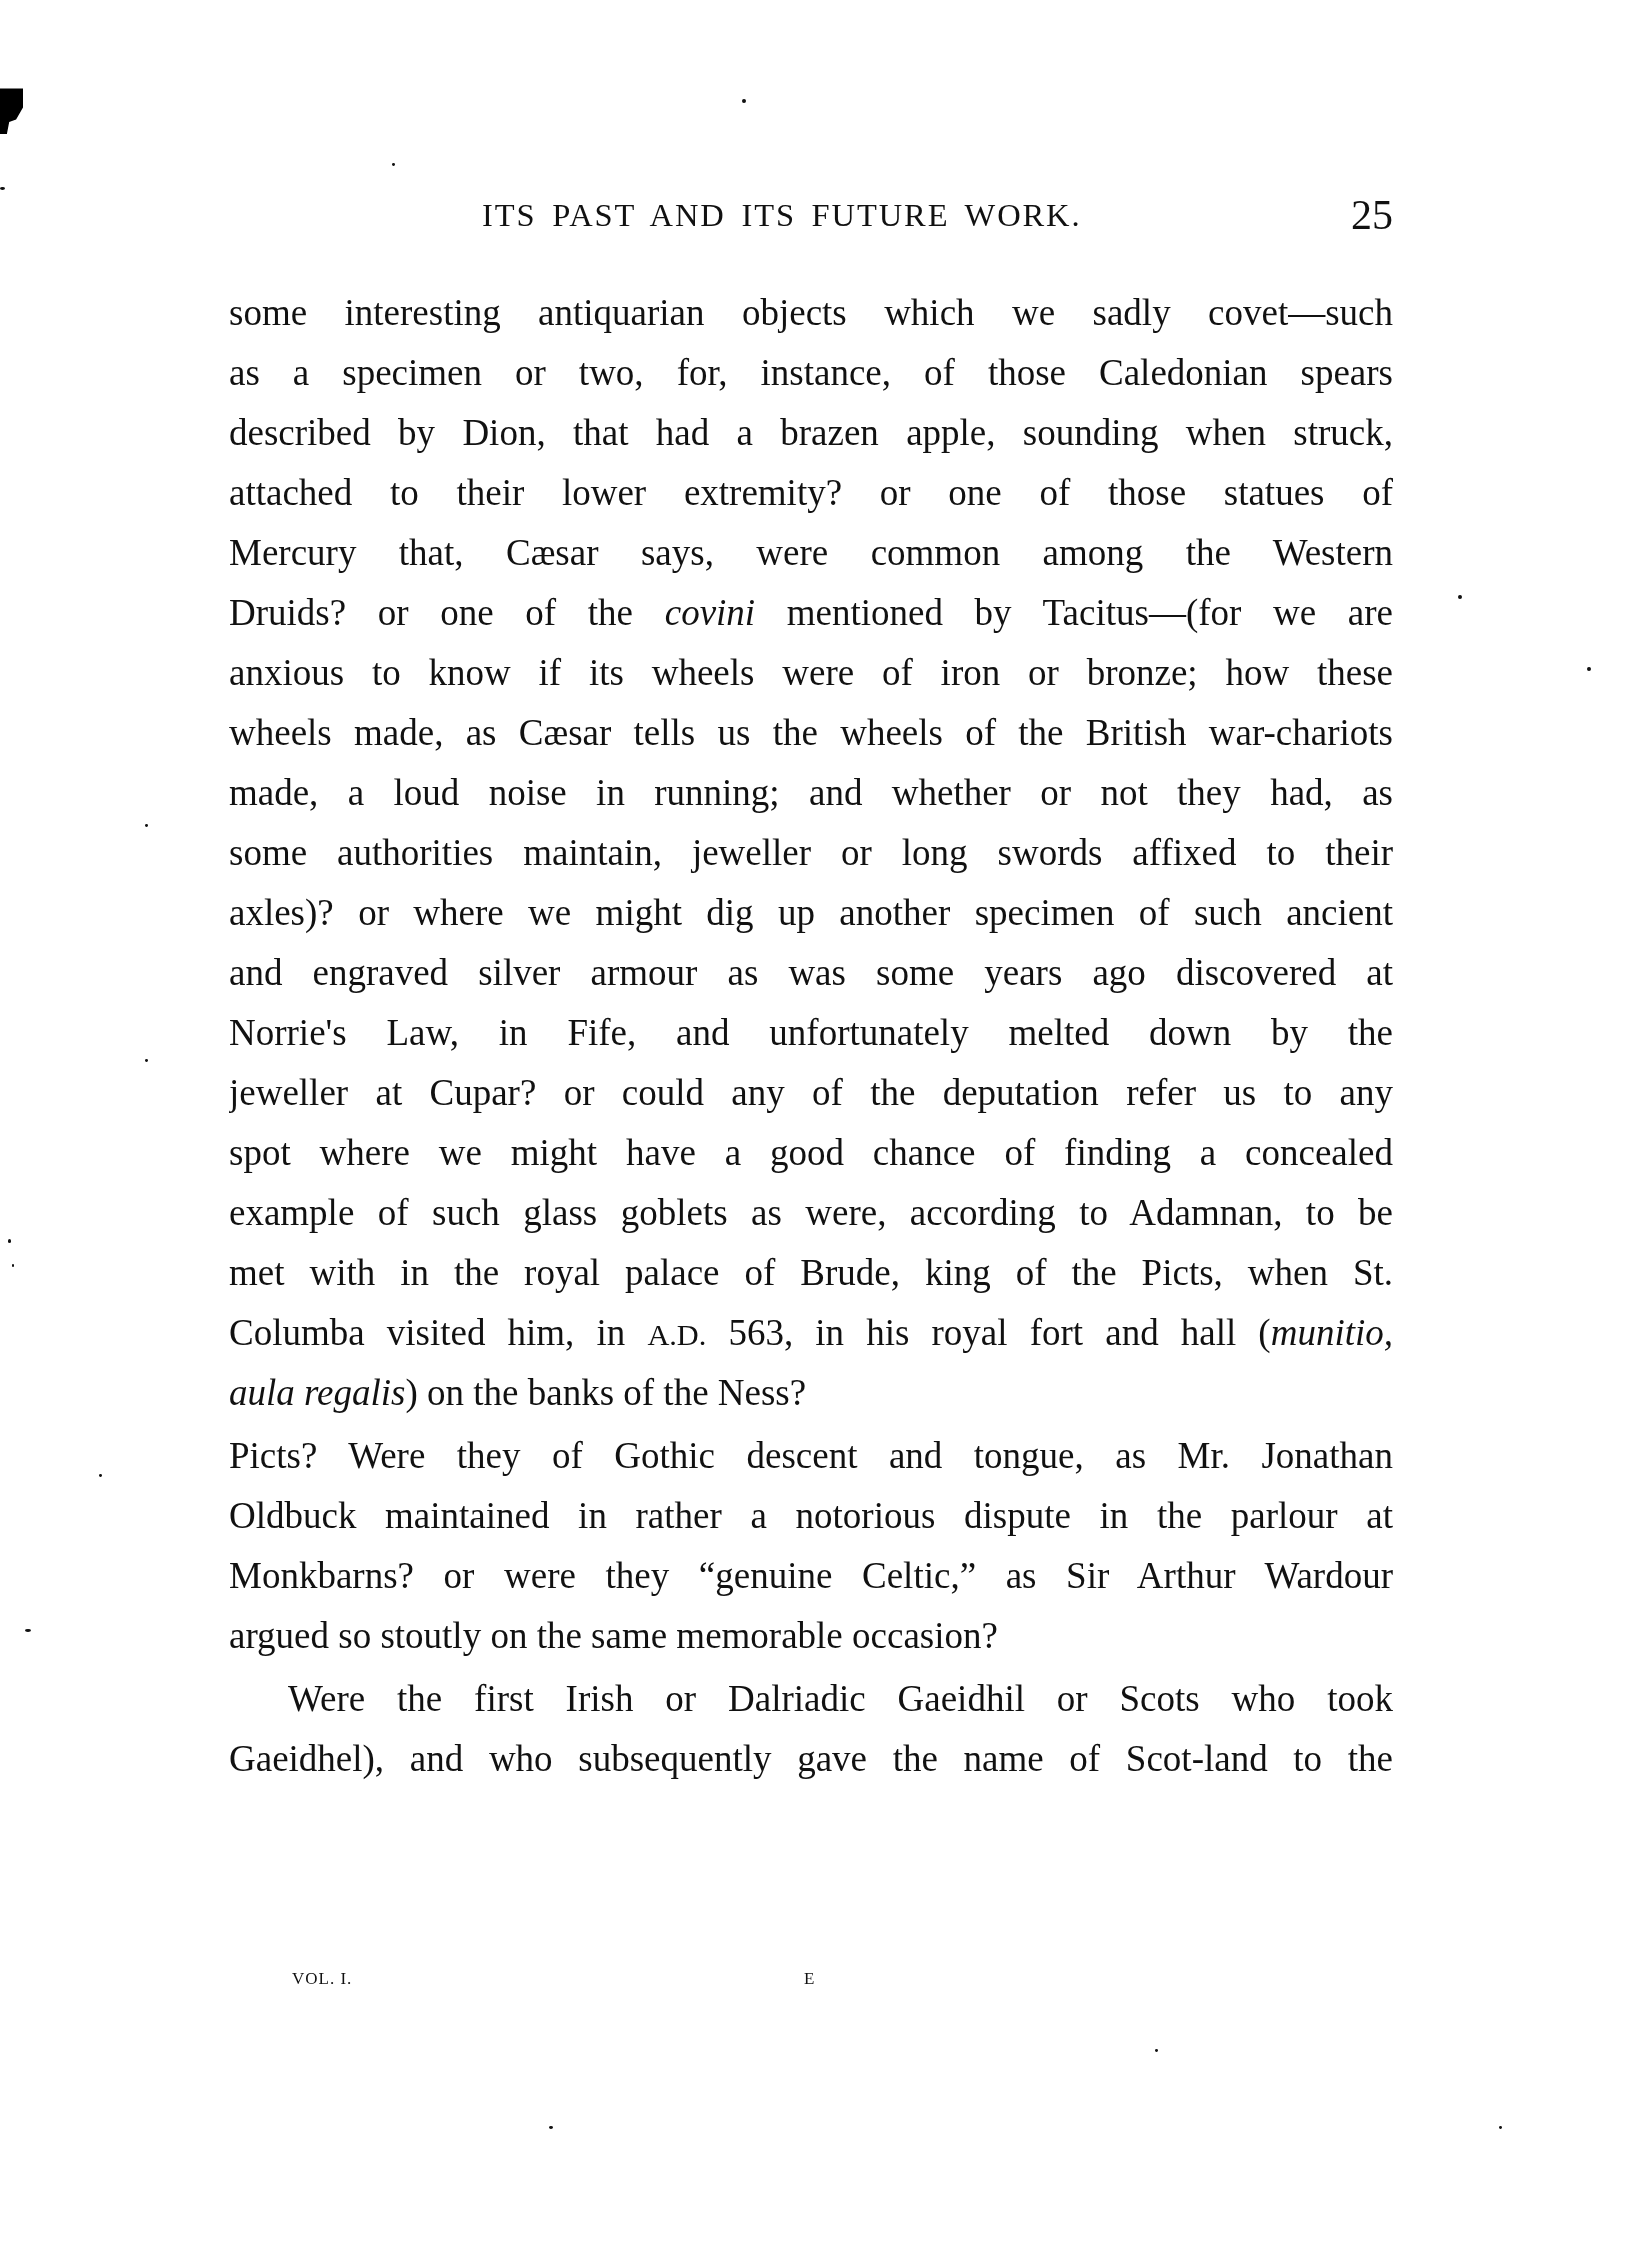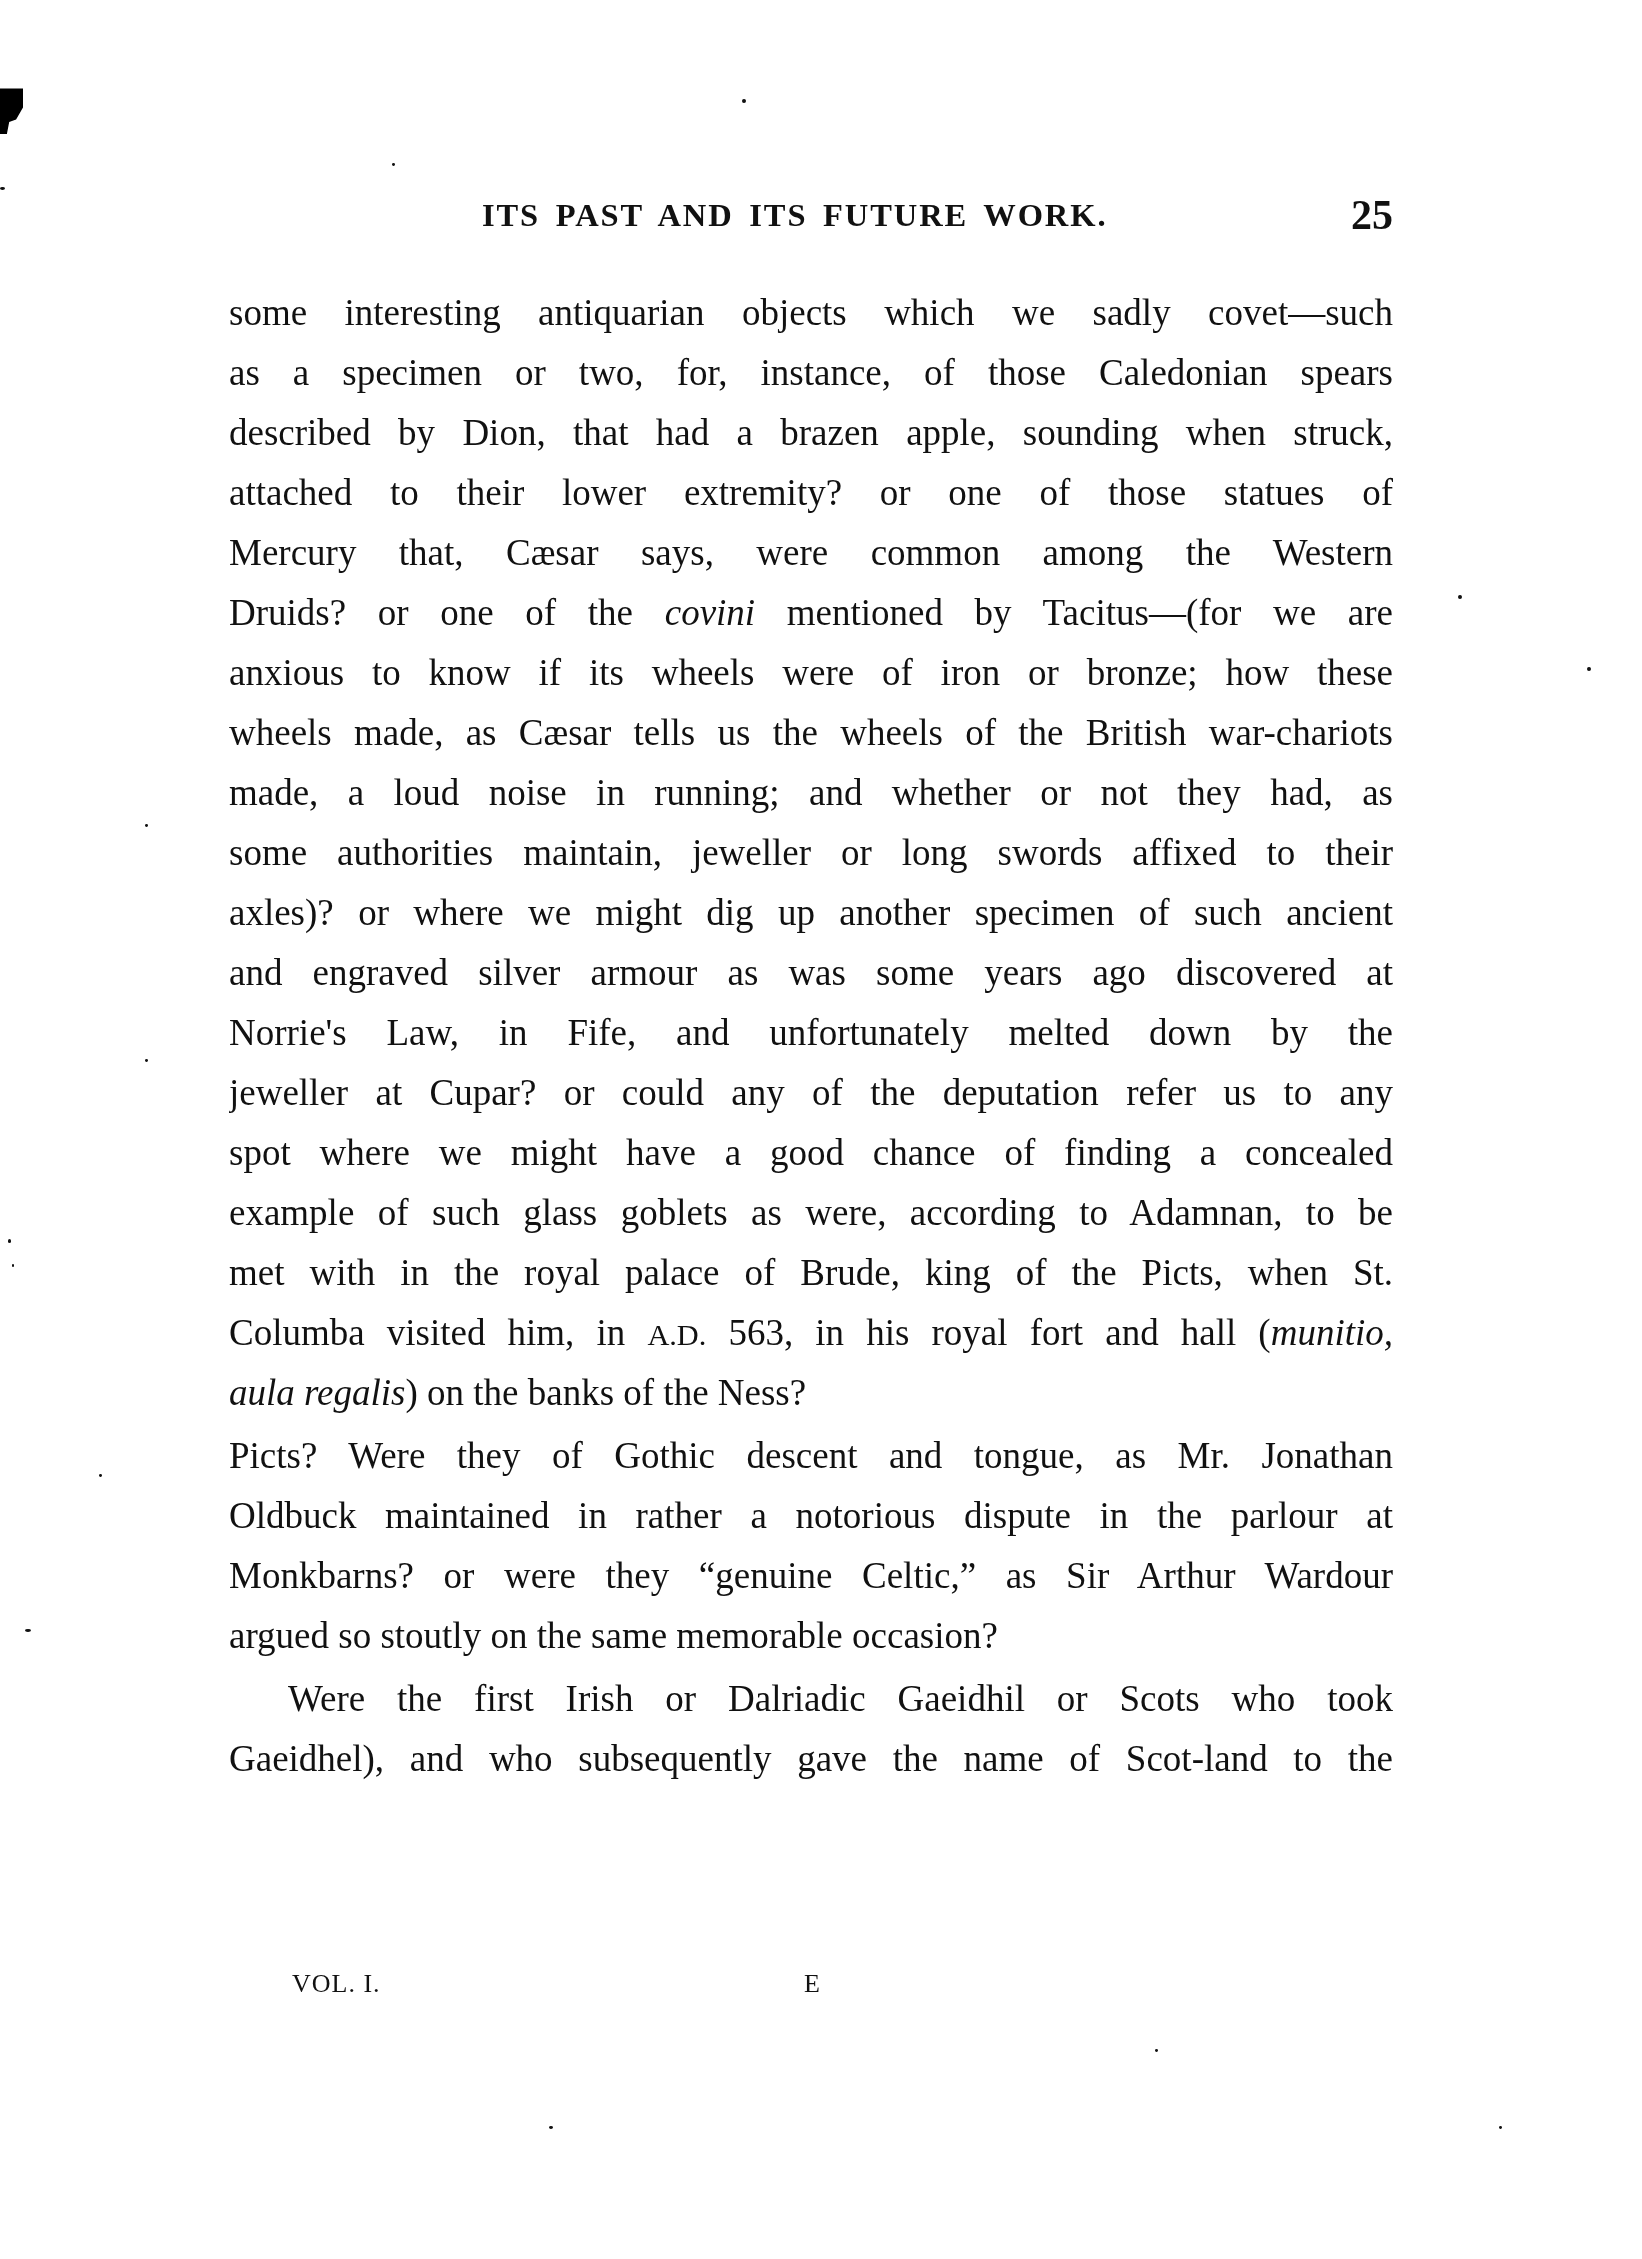--- a/index.html
+++ b/index.html
@@ -20,21 +20,20 @@
       left: 0; top: 0;
       width: 1642px;
       height: 2260px;
     }
     .running-head {
       position: absolute;
       top: 191px;
       left: 229px;
       width: 1164px;
       height: 57px;
-      font-weight: bold;
     }
     .running-title {
       position: absolute;
       left: 253px;
       top: 5.7px;
       font-size: 32.5px;
       letter-spacing: 1.9px;
       word-spacing: 5.7px;
     }
     .page-number {
@@ -67,21 +66,21 @@
     }
     .para-gap {
       height: 2.9px;
     }
     .footer {
       position: absolute;
       top: 1969px;
       left: 229px;
       width: 1164px;
       height: 48px;
-      font-size: 26px;
+      font-size: 17px;
       letter-spacing: 1px;
     }
     .sig-vol {
       position: absolute;
       left: 63px;
       top: 0;
     }
     .sig-letter {
       position: absolute;
       left: 575px;

